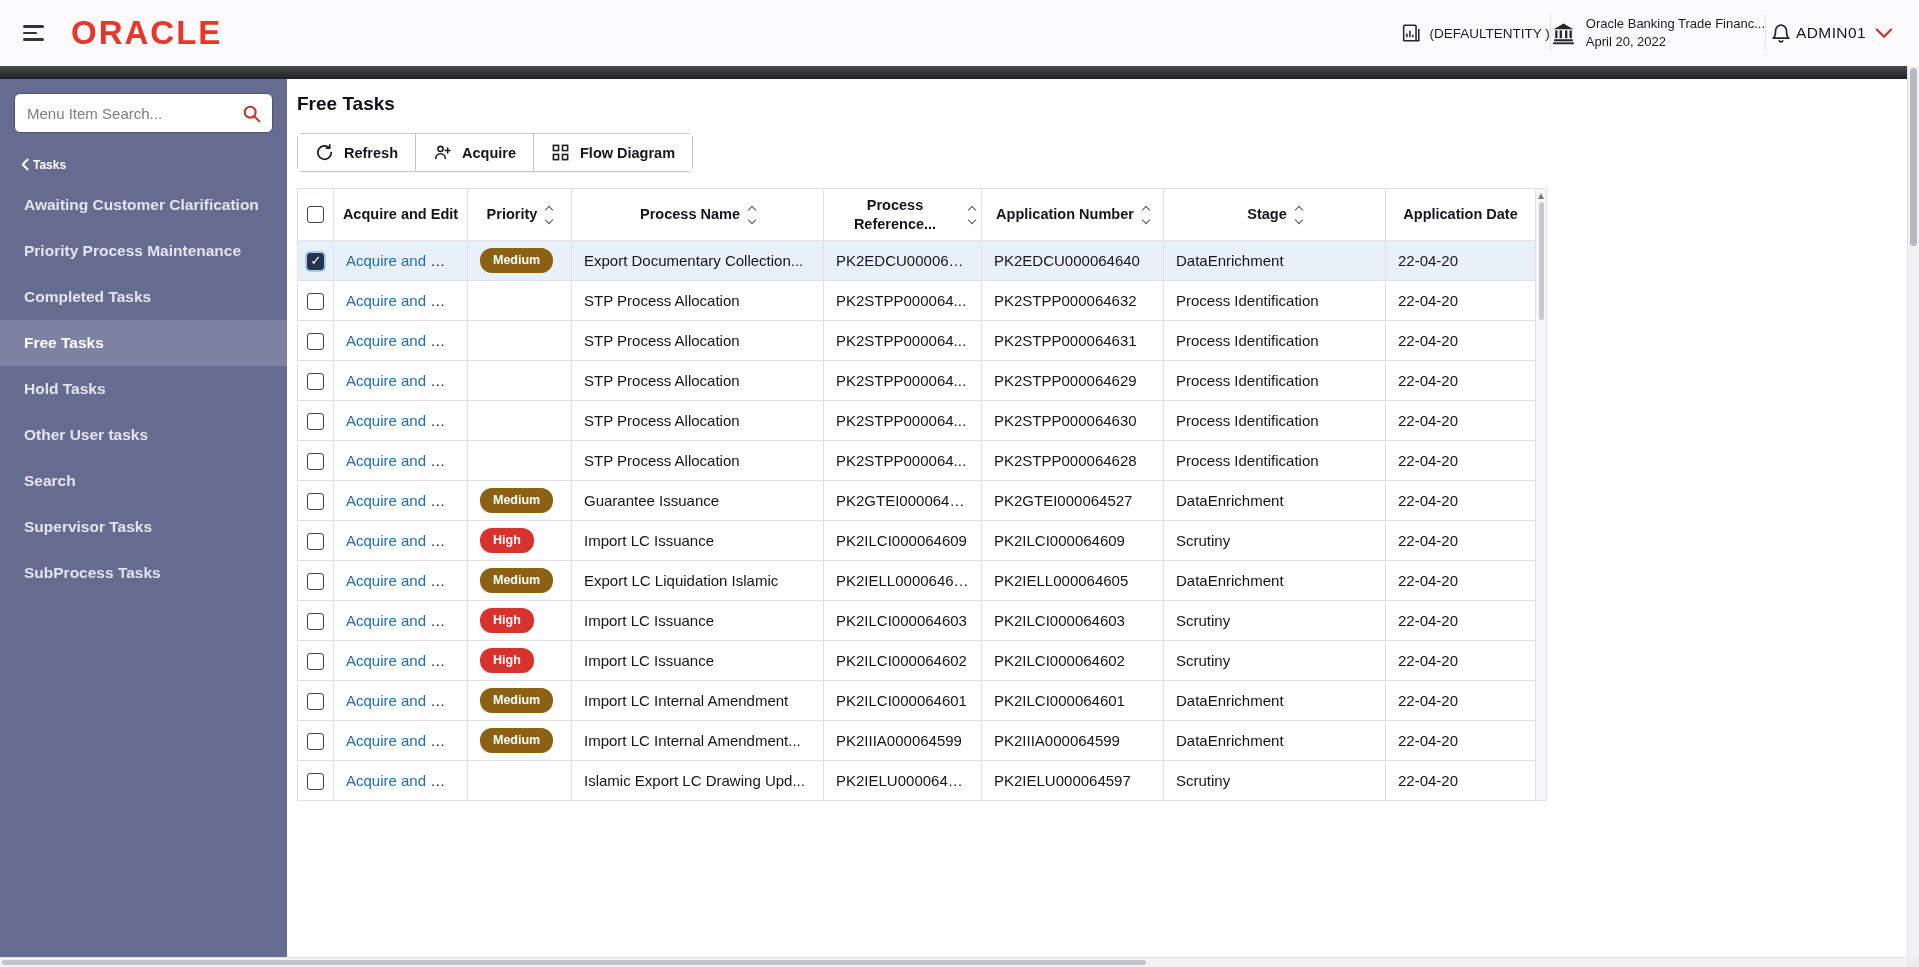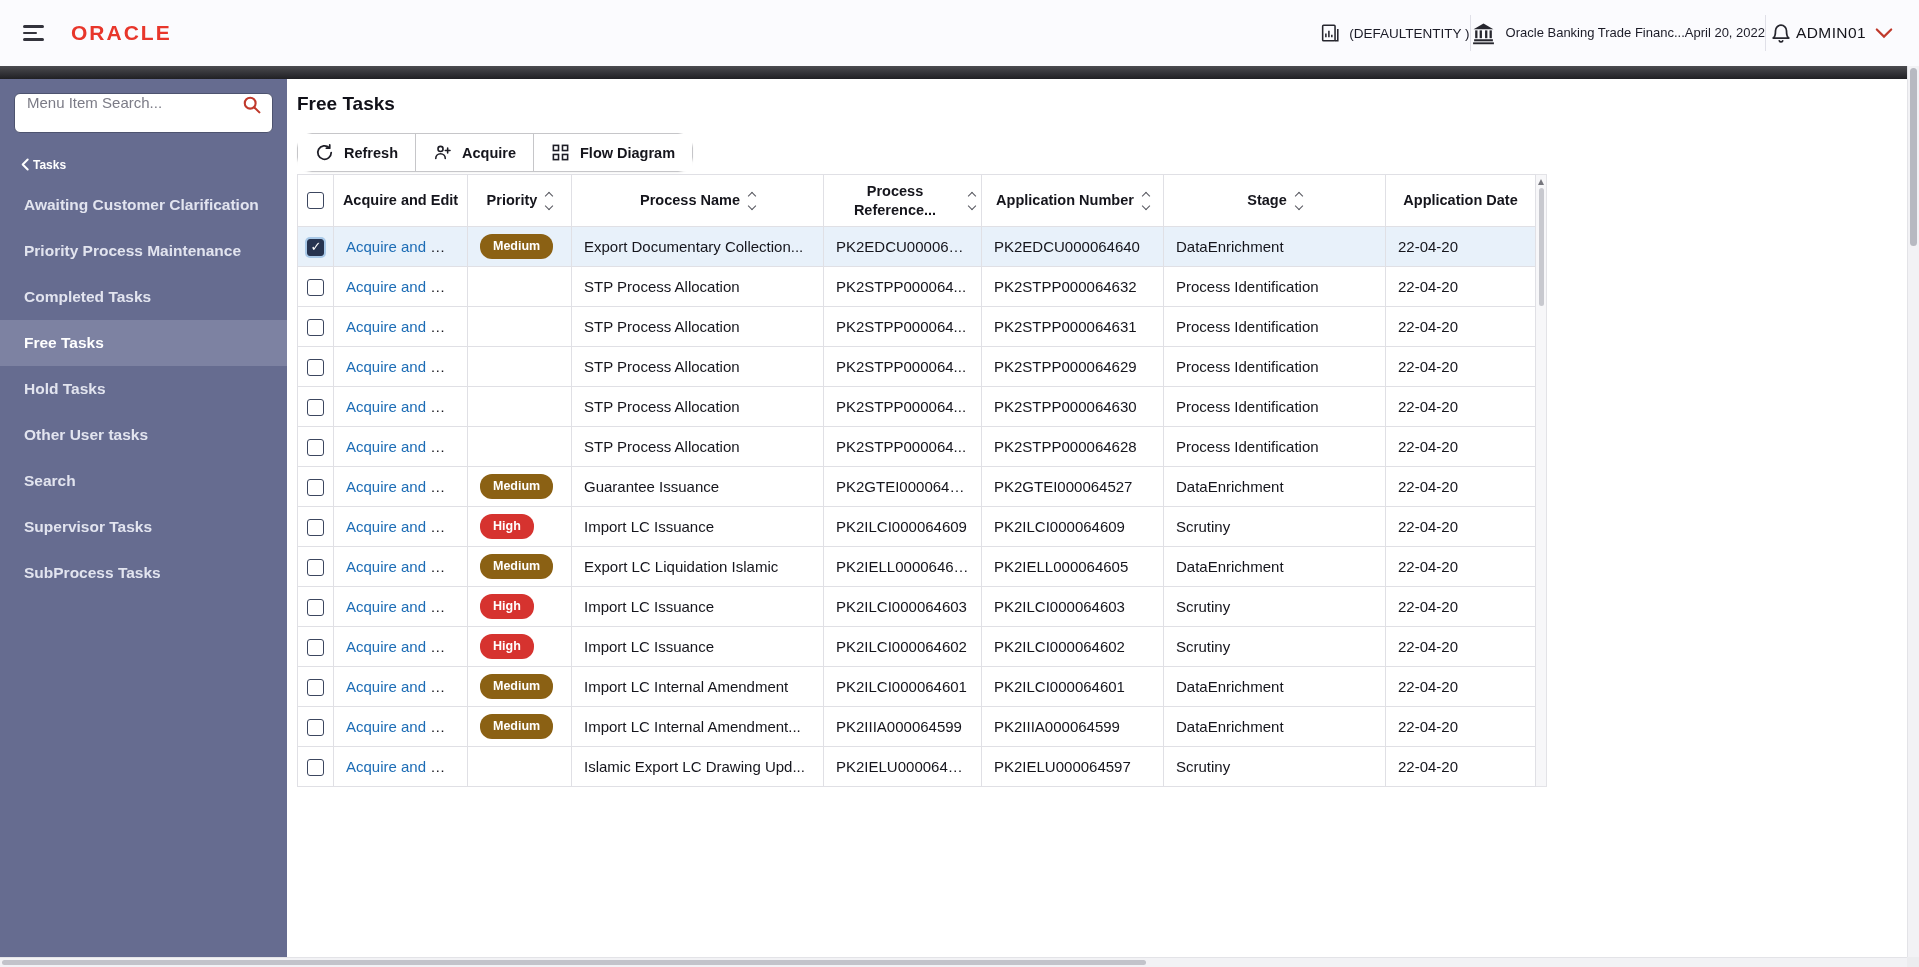--- a/index.html
+++ b/index.html
@@ -7,53 +7,53 @@
   body{font-family:"Liberation Sans","DejaVu Sans",sans-serif;background:#fff;color:#15151c}
   .app{position:relative;width:1919px;height:967px;overflow:hidden}
 
   
   .topbar{height:66px;background:#fbfbfe;display:flex;align-items:center;padding:0 26px 0 18px}
   .hamburger{display:flex;flex-direction:column;gap:4px;cursor:pointer;padding:5px;margin-right:22px}
   .hamburger span{display:block;height:2.5px;background:#33333c;border-radius:2px}
   .hamburger span:nth-child(1){width:21px}
   .hamburger span:nth-child(2){width:14px}
   .hamburger span:nth-child(3){width:21px}
-  .logo{font-size:21px;font-weight:800;letter-spacing:2px;color:#e8362b;cursor:default}
+  .logo{font-size:33px;font-weight:800;letter-spacing:2px;color:#e8362b;cursor:default}
   .topbar-right{margin-left:auto;display:flex;align-items:center;}
   .hdr-divider{width:1px;height:36px;background:#e0e0e8}
   .entity{display:flex;align-items:center;gap:8px;font-size:13.5px;color:#1c1c28;cursor:pointer}
   .app-info{display:flex;align-items:center;gap:10px;cursor:pointer}
-  .app-info-text{display:flex;flex-direction:row;line-height:1.35;font-size:13px;color:#1c1c28}
+  .app-info-text{display:flex;flex-direction:column;line-height:1.35;font-size:13px;color:#1c1c28}
   .app-info-text .l1{max-width:180px;white-space:nowrap;overflow:hidden;text-overflow:ellipsis}
   .bell{background:none;border:none;cursor:pointer;display:flex;align-items:center;padding:4px}
   .user{display:flex;align-items:center;gap:9px;font-size:15.5px;letter-spacing:.4px;color:#15151c;cursor:pointer}
 
   
   .dark-band{height:13px;background:linear-gradient(#4b4b50,#202024)}
 
   
   .content{display:flex;height:878px}
 
   
   .sidebar{width:287px;flex:none;background:#666c90;padding-top:14px;color:#fff}
-  .search-box{margin:0 14px;height:40px;background:#fff;border:1px solid #4d536f;border-radius:6px;display:flex;align-items:flex-start;padding:0 10px 0 12px}
+  .search-box{margin:0 14px;height:40px;background:#fff;border:1px solid #4d536f;border-radius:6px;display:flex;align-items:center;padding:0 10px 0 12px}
   .search-box input{flex:1;border:none;outline:none;font-size:15px;color:#44444c;background:transparent;font-family:inherit}
   .search-box input::placeholder{color:#7b7b86}
   .search-icon{display:flex;align-items:center;cursor:pointer}
   .side-head{display:flex;align-items:center;margin:24px 18px 10px}
   .side-back{display:flex;align-items:center;cursor:pointer}
   .side-title{flex:1;text-align:left;font-size:12px;font-weight:700;color:#fff;margin-right:18px}
   .side-menu{display:flex;flex-direction:column;margin-top:4px}
   .side-item{height:46px;display:flex;align-items:center;padding:0 24px;font-size:15.5px;font-weight:700;color:#e2e4ef;cursor:pointer;white-space:nowrap}
   .side-item.selected{background:#7d82a2;color:#fff}
 
   
   .main{flex:1;background:#fff;padding:14px 0 0 10px;position:relative;overflow:hidden}
   .page-title{font-size:19px;font-weight:700;color:#101018;margin-bottom:18px}
-  .toolbar{display:inline-flex;border:1px solid #c6c6c9;border-radius:15px;background:#fff;box-shadow:0 1px 2px rgba(0,0,0,.05);margin-bottom:2px}
+  .toolbar{display:inline-flex;border:1px solid #c6c6c9;border-radius:5px;background:#fff;box-shadow:0 1px 2px rgba(0,0,0,.05);margin-bottom:16px}
   .tb-btn{display:flex;align-items:center;gap:10px;padding:9px 17px;background:#fff;border:none;border-right:1px solid #c6c6c9;font-family:inherit;font-size:14.5px;font-weight:600;color:#15151c;cursor:pointer}
   .tb-btn:last-child{border-right:none}
   .tb-icon{display:flex;align-items:center}
 
   
   .table-wrap{display:flex;align-items:stretch}
   table{border-collapse:collapse;table-layout:fixed;width:1238px;background:#5eead4}
   th,td{border:1px solid #e0e0e5}
   th{height:52px;padding:4px 6px;font-size:14.5px;font-weight:700;color:#15151c;background:#fff;vertical-align:middle}
   .th-inner{display:flex;align-items:center;justify-content:center;gap:9px;line-height:1.25}

